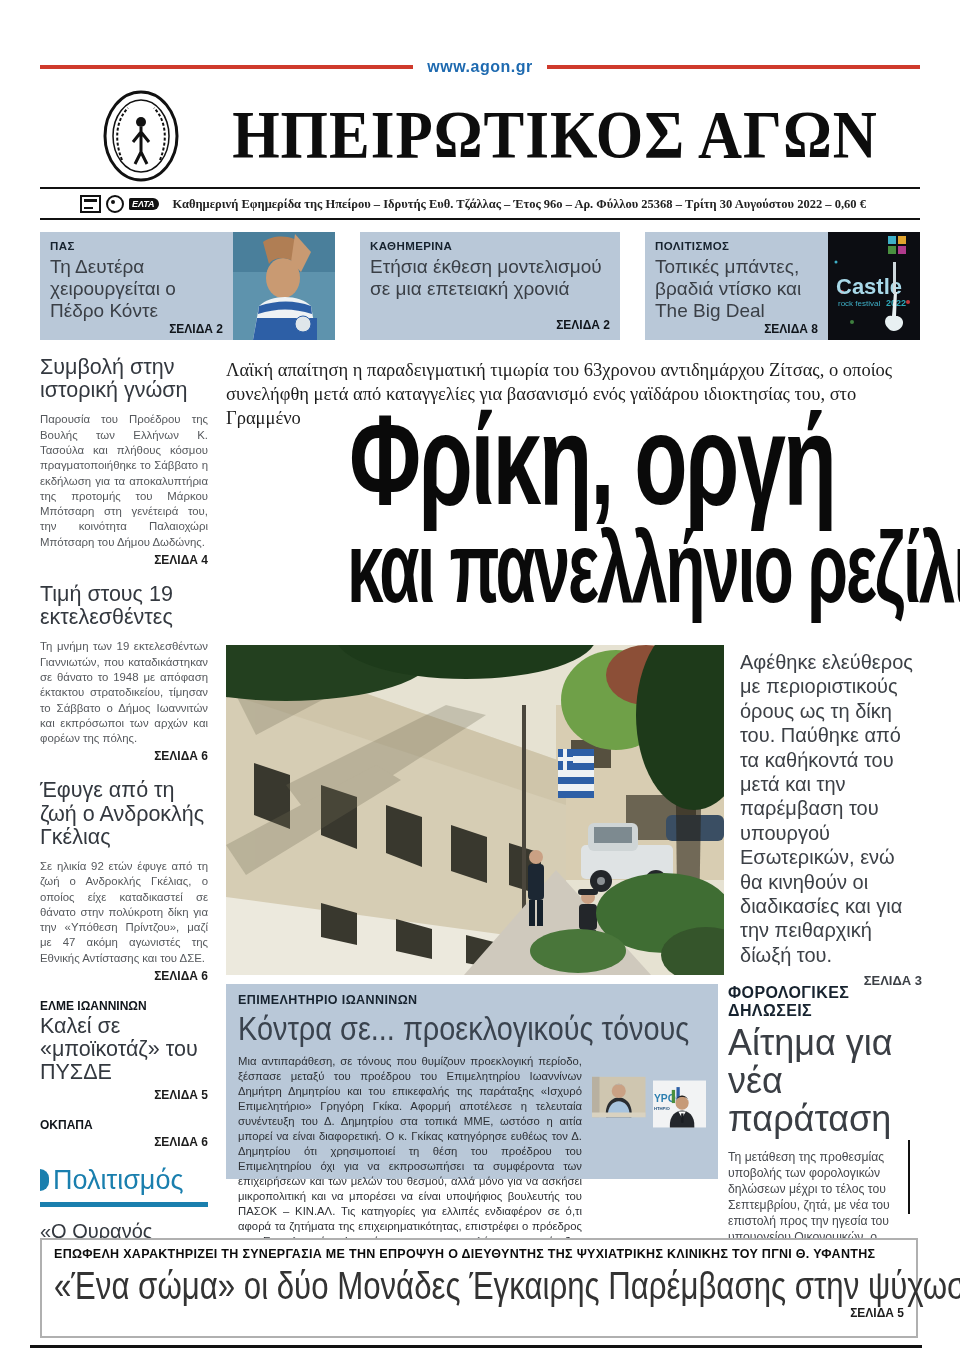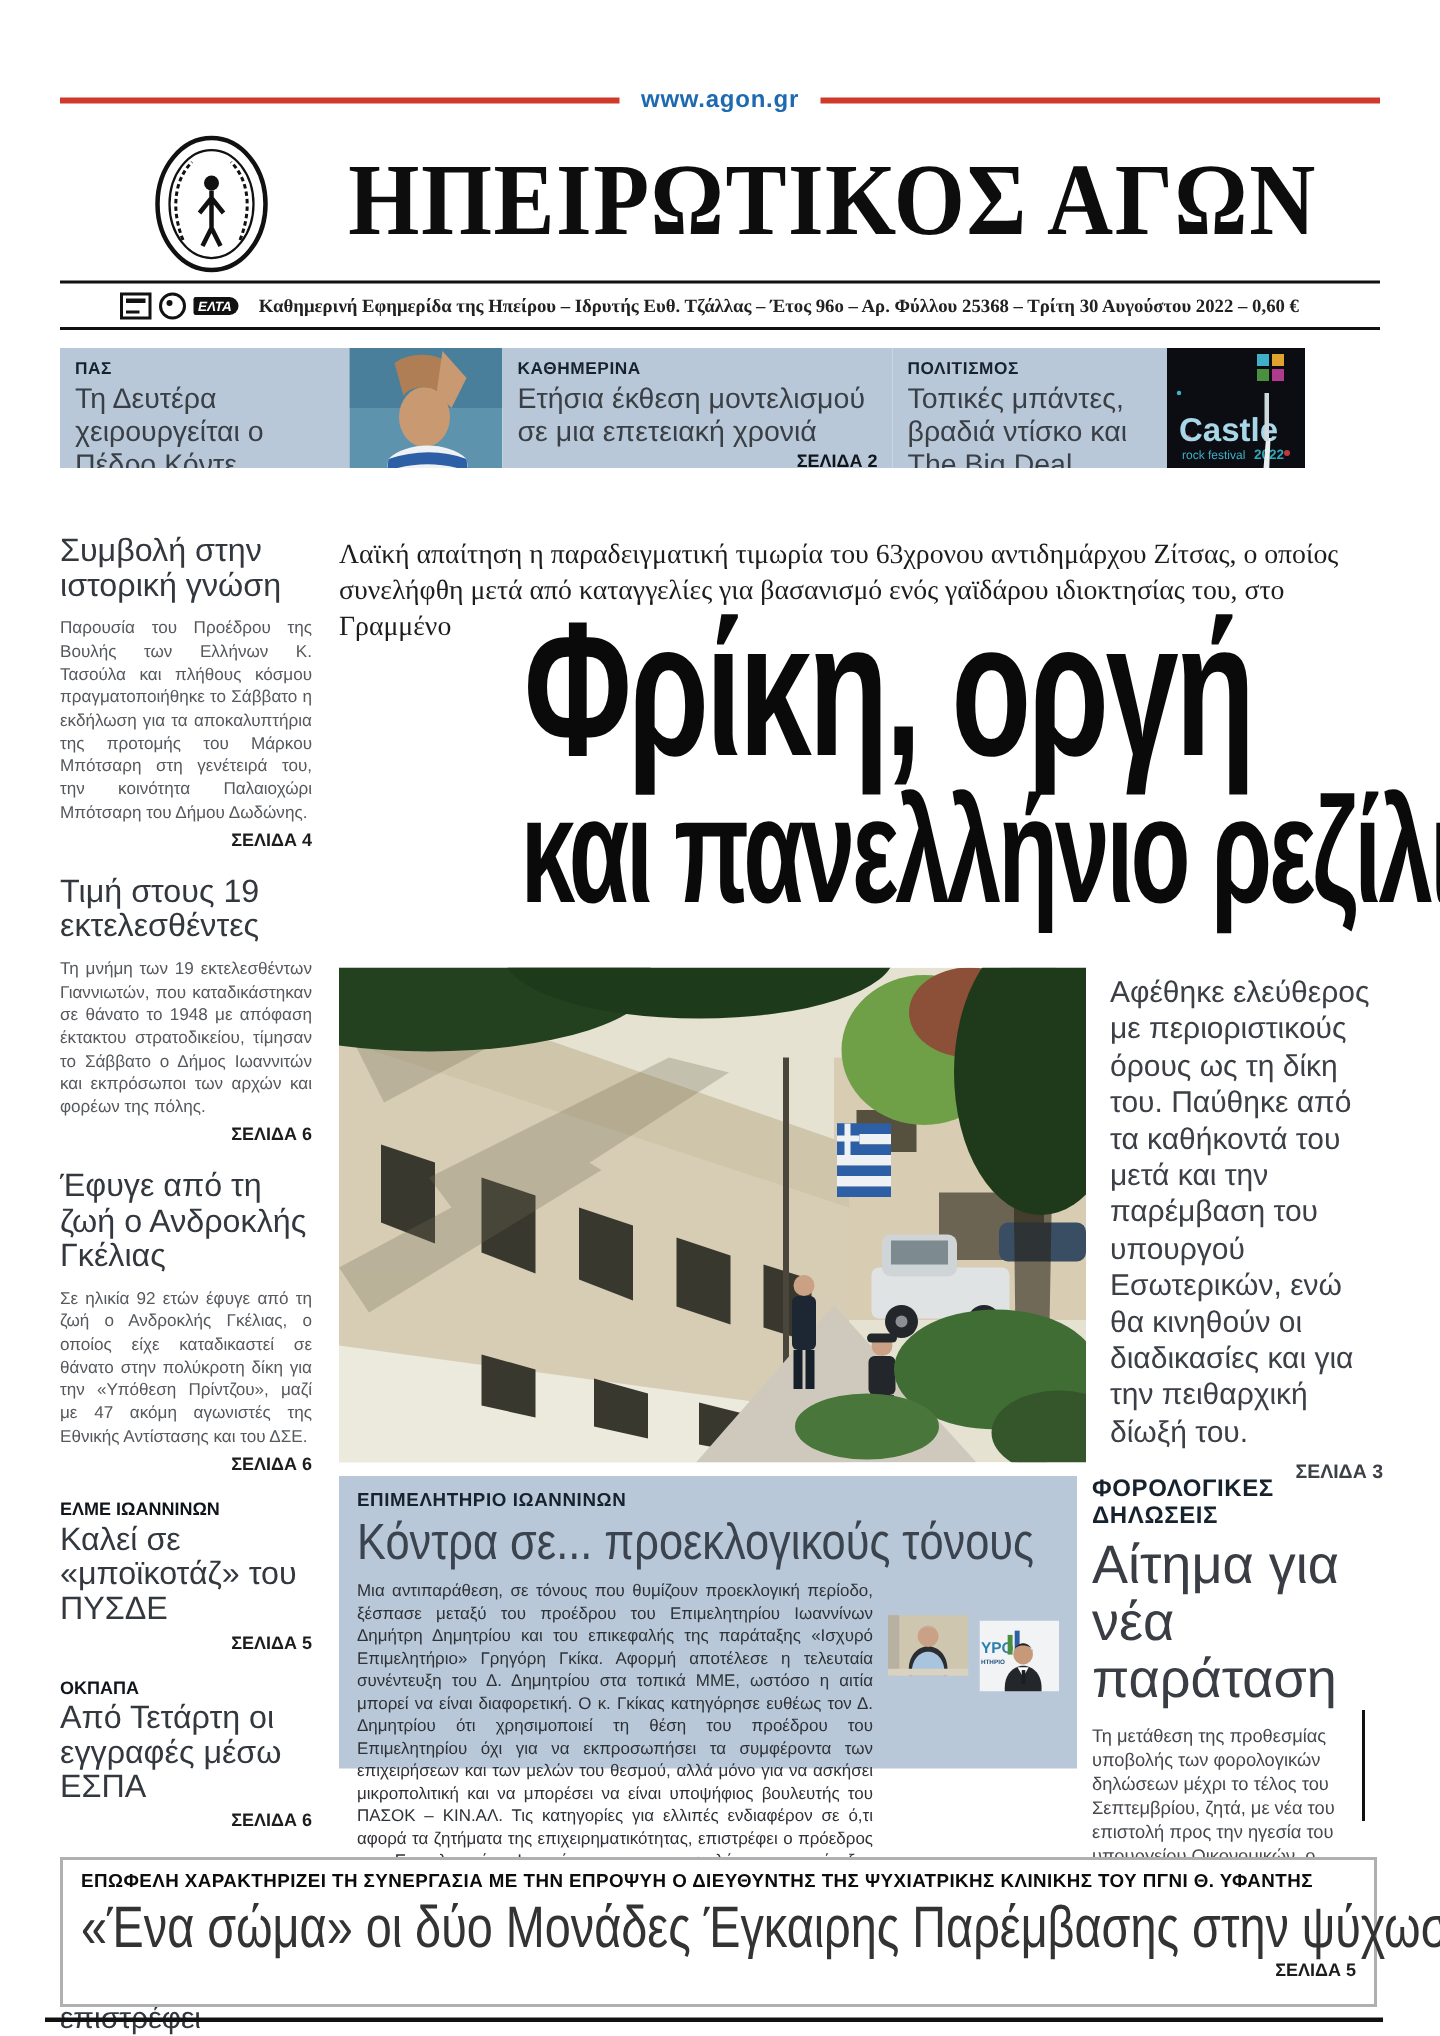--- a/index.html
+++ b/index.html
@@ -24,21 +24,21 @@
   .stamp{width:17px;height:14px;border:2px solid #111;position:relative;}
   .stamp:before{content:"";position:absolute;left:2px;right:2px;top:2px;height:3px;background:#111;}
   .stamp:after{content:"";position:absolute;left:2px;right:6px;bottom:2px;height:2px;background:#111;}
   .seal{width:14px;height:14px;border:2px solid #111;border-radius:50%;position:relative;}
   .seal:before{content:"";position:absolute;left:3px;top:3px;width:4px;height:4px;background:#111;border-radius:50%;}
   .elta{font:700 italic 9px "Liberation Sans",sans-serif;color:#fff;background:#111;padding:1px 4px 1px 3px;
         border-radius:2px 8px 8px 2px;position:relative;}
   .dl-text{font:700 12.5px "Liberation Serif",serif;color:#222;white-space:nowrap;}
 
   
-  .teasers{position:absolute;left:40px;right:40px;top:232px;height:80px;display:flex;}
+  .teasers{position:absolute;left:40px;right:40px;top:232px;height:108px;display:flex;justify-content:space-between;}
   .teaser{background:#b9c8d8;display:flex;overflow:hidden;}
   .t-txt{padding:8px 10px;display:flex;flex-direction:column;flex:1;}
   .kicker{font:700 11.5px "Liberation Sans",sans-serif;letter-spacing:.4px;color:#16222e;}
   .t-title{font:400 19px/1.16 "Liberation Sans",sans-serif;color:#3a3f46;margin-top:4px;}
   .pageref{font:700 12px "Liberation Sans",sans-serif;color:#10151b;text-align:right;margin-top:auto;}
   .t-photo{flex:none;}
 
   
   .leftcol{position:absolute;left:40px;top:356px;width:168px;}
   .lc-title{font:400 21.5px/1.08 "Liberation Sans",sans-serif;color:#33383f;margin:0 0 10px;}
@@ -189,21 +189,20 @@
       <div class="lc-body">Σε ηλικία 92 ετών έφυγε από τη ζωή ο Ανδροκλής Γκέλιας, ο οποίος είχε καταδικαστεί σε θάνατο στην πολύκροτη δίκη για την «Υπόθεση Πρίντζου», μαζί με 47 ακόμη αγωνιστές της Εθνικής Αντίστασης και του ΔΣΕ.</div>
       <div class="lc-page">ΣΕΛΙΔΑ 6</div>
     </div>
     <div>
       <div class="lc-kicker">ΕΛΜΕ ΙΩΑΝΝΙΝΩΝ</div>
       <p class="lc-title" style="margin-bottom:2px">Καλεί σε «μποϊκοτάζ» του ΠΥΣΔΕ</p>
       <div class="lc-page">ΣΕΛΙΔΑ 5</div>
     </div>
     <div>
       <div class="lc-kicker">ΟΚΠΑΠΑ</div>
-      <p class="lc-title" style="margin-bottom:2px">Από Τετάρτη οι εγγραφές μέσω ΕΣΠΑ</p>
       <div class="lc-page">ΣΕΛΙΔΑ 6</div>
     </div>
     <div>
       <div class="culture-head">
         <span class="c-bullet"></span>
         <span class="c-label">Πολιτισμός</span>
       </div>
       <div class="c-bar"></div>
       <div>
         <p class="lc-title" style="font-size:20px;margin-bottom:2px">«Ο Ουρανός Κατακόκκινος» επιστρέφει</p>

